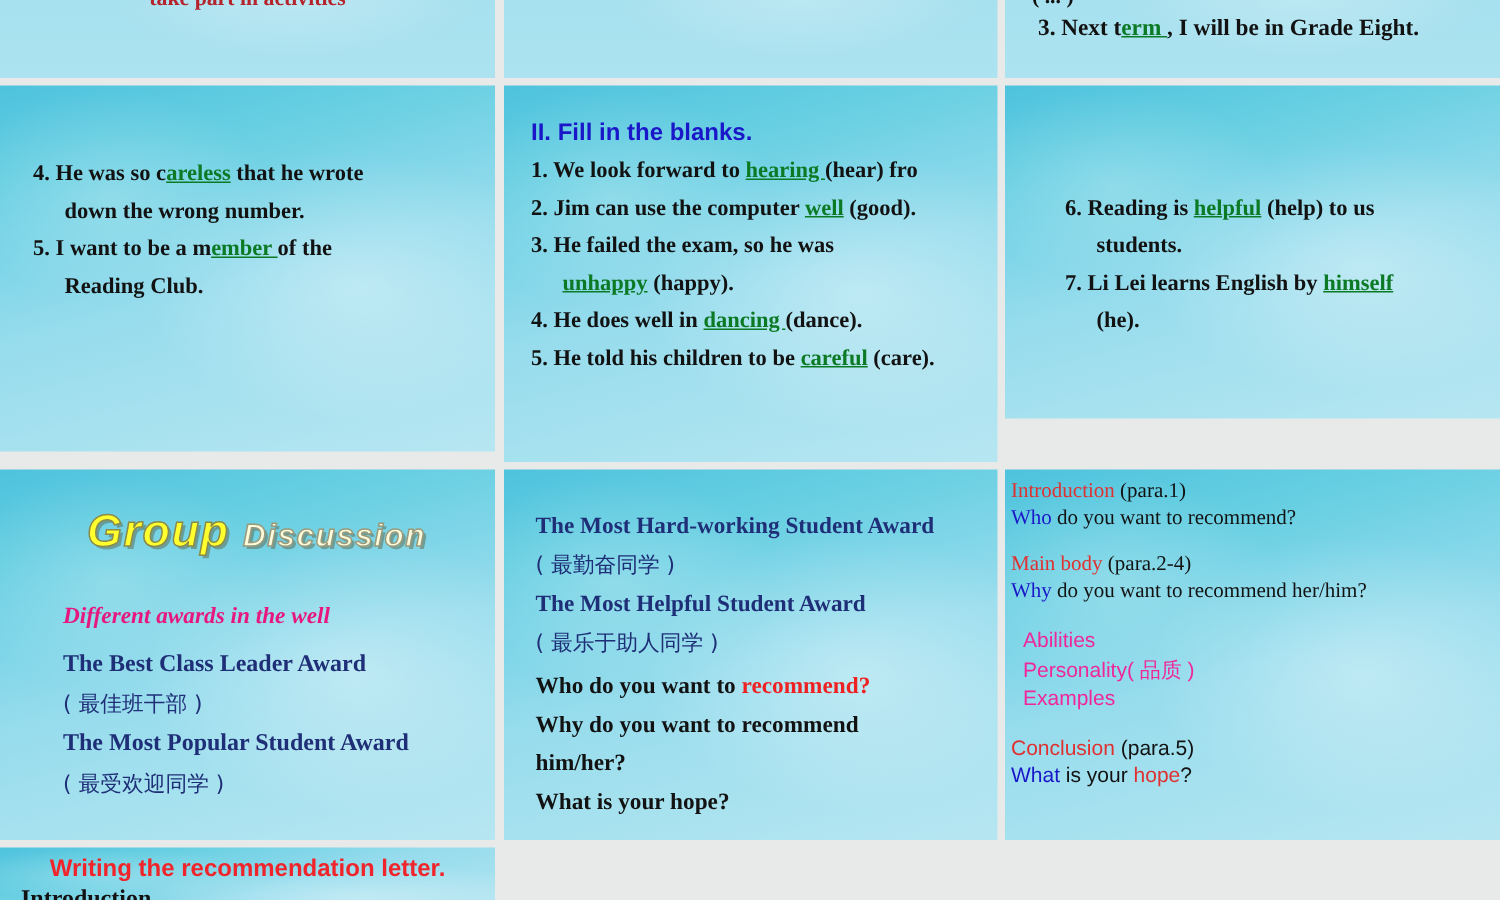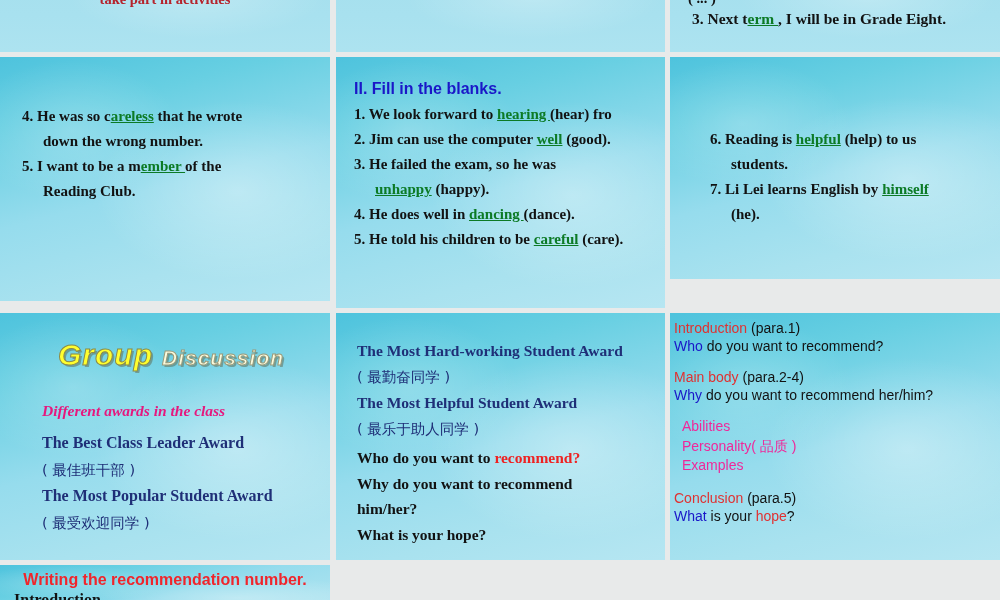--- a/index.html
+++ b/index.html
@@ -119,21 +119,21 @@
     font-weight:bold;font-size:15.5px;line-height:25.5px;
     color:#121212;
   }
 
   
   .c3{
     position:absolute;left:674px;top:319px;right:4px;
     font-family:"Liberation Sans", sans-serif;
     font-size:14px;line-height:18px;color:#121212;
   }
-  .c3 .blk{margin-bottom:13px;}
+  .c3 .blk{margin-bottom:13px;font-family:Liberation Serif, serif;}
   .c3 .sub{margin-left:8px;line-height:19.5px;margin-bottom:13px;}
   .c3 .hdr{color:#e03131;}
   .c3 .wq{color:#1a17c8;}
 
   
   .r4-title{
     position:absolute;left:0;right:0;top:6px;text-align:center;
     font-family:"Liberation Sans", sans-serif;font-weight:bold;
     font-size:16px;color:#f0252b;
   }
@@ -220,21 +220,21 @@
       <div>
         <span>7.</span>
         <span>Li Lei learns English by </span><span class="green">himself </span>
       </div>
       <div class="ind">(he).</div>
     </div>
   </div>
 
   <div class="slide" id="r3c1"></div>
   <div class="wordart"><span>Group</span><span class="wa2">Discussion</span></div>
-  <div class="aw-title">Different awards in the class</div>
+  <div class="aw-title">Different awards in the well</div>
   <div class="aw-list">
     <div>The Best Class Leader Award</div>
     <div class="cn">( 最佳班干部 )</div>
     <div>The Most Popular Student Award</div>
     <div class="cn">( 最受欢迎同学 )</div>
   </div>
 
   <div class="slide" id="r3c2"></div>
   <div class="c2-aw">
     <div>The Most Hard-working Student Award</div>
@@ -267,17 +267,17 @@
       <div>Examples</div>
     </div>
     <div>
       <div><span class="hdr">Conclusion</span>
         <span>(para.5)</span></div>
       <div><span class="wq">What</span><span> is your </span><span class="hdr">hope</span><span>?</span></div>
     </div>
   </div>
 
   <div class="slide" id="r4c1">
-    <div class="r4-title">Writing the recommendation number.</div>
+    <div class="r4-title">Writing the recommendation letter.</div>
     <div class="r4-sub">Introduction</div>
   </div>
 
 </div>
 
 </body></html>

